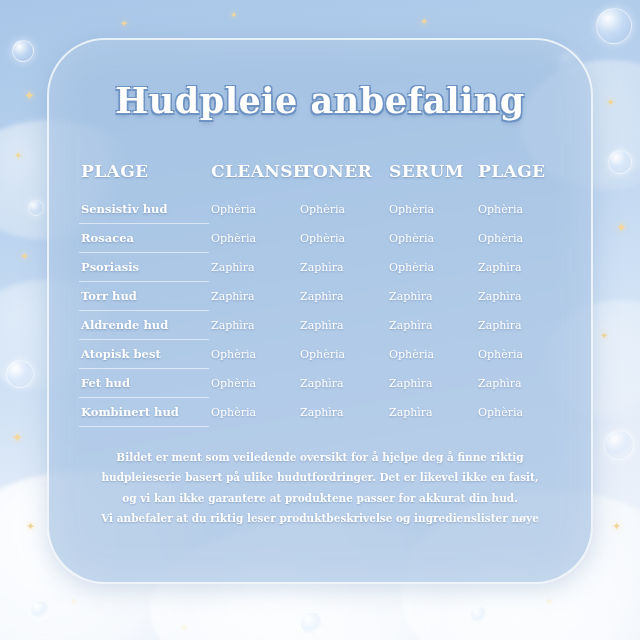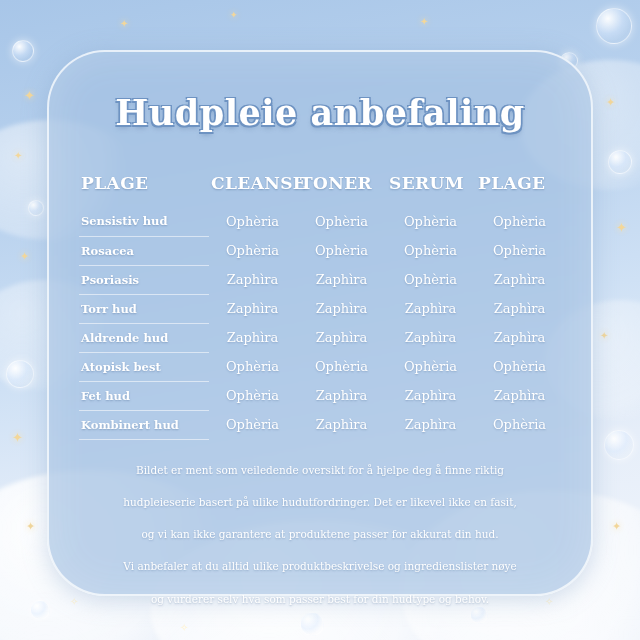--- a/index.html
+++ b/index.html
@@ -43,21 +43,21 @@
   .sparkle {
     position: absolute;
     color: #fff3cf;
     font-size: 10px;
   }
 
   
   .card {
     position: absolute;
     left: 47px;
-    top: 50px;
+    top: 38px;
     width: 546px;
     height: 546px;
     border-radius: 58px;
     background: rgba(164,193,226,0.72);
     border: 2px solid rgba(255,255,255,0.75);
     box-shadow: 0 4px 24px rgba(120,155,195,0.35), inset 0 0 40px rgba(255,255,255,0.18);
     backdrop-filter: blur(2px);
     box-sizing: border-box;
     padding: 0;
   }
@@ -106,44 +106,44 @@
     font-weight: bold;
     color: #ffffff;
     text-align: left;
     white-space: nowrap;
     text-shadow: 0 1px 2px rgba(90,120,160,0.5);
     border-bottom: 1px solid rgba(255,255,255,0.55);
     padding: 7px 8px 7px 2px !important;
     font-family: "DejaVu Serif", serif;
   }
   .cell {
-    font-size: 13px;
-    color: #ffffff;
-    text-align: center;
+    font-size: 11px;
+    color: #ffffff;
+    text-align: left;
     padding: 7px 4px 7px 2px !important;
     text-shadow: 0 1px 2px rgba(90,120,160,0.45);
     font-family: "DejaVu Serif", serif;
     white-space: nowrap;
   }
 
   .matrix-wrap {
     padding: 0 26px 0 30px;
   }
 
   .disclaimer {
     margin-top: 22px;
     padding: 0 40px;
     text-align: center;
     font-size: 10.5px;
     line-height: 1.55;
     color: #ffffff;
     text-shadow: 0 1px 2px rgba(90,120,160,0.45);
     font-family: "DejaVu Serif", serif;
   }
-  .disclaimer p { margin: 16px; }
+  .disclaimer p { margin: 4px; font-weight: bold; }
 </style>
 </head>
 <body>
 
 <div class="bg-layer">
   <div class="cloud" style="left:-60px; top:470px; width:300px; height:190px;"></div>
   <div class="cloud" style="left:150px; top:520px; width:340px; height:180px;"></div>
   <div class="cloud" style="left:400px; top:490px; width:300px; height:200px;"></div>
   <div class="cloud" style="left:-40px; top:120px; width:180px; height:120px; opacity:.55;"></div>
   <div class="cloud" style="left:520px; top:60px; width:180px; height:130px; opacity:.5;"></div>
@@ -251,17 +251,16 @@
           <td class="cell">Ophèria</td>
         </tr>
       </tbody>
     </table>
   </div>
 
   <div class="disclaimer">
     <p>Bildet er ment som veiledende oversikt for å hjelpe deg å finne riktig</p>
     <p>hudpleieserie basert på ulike hudutfordringer. Det er likevel ikke en fasit,</p>
     <p>og vi kan ikke garantere at produktene passer for akkurat din hud.</p>
-    <p>Vi anbefaler at du alltid ulike produktbeskrivelse og ingredienslister nøye</p>
-    <p>og vurderer selv hva som passer best for din hudtype og behov.</p>
+    <p>Vi anbefaler at du riktig leser produktbeskrivelse og ingredienslister nøye</p>
   </div>
 
 </div>
 
 </body></html>

